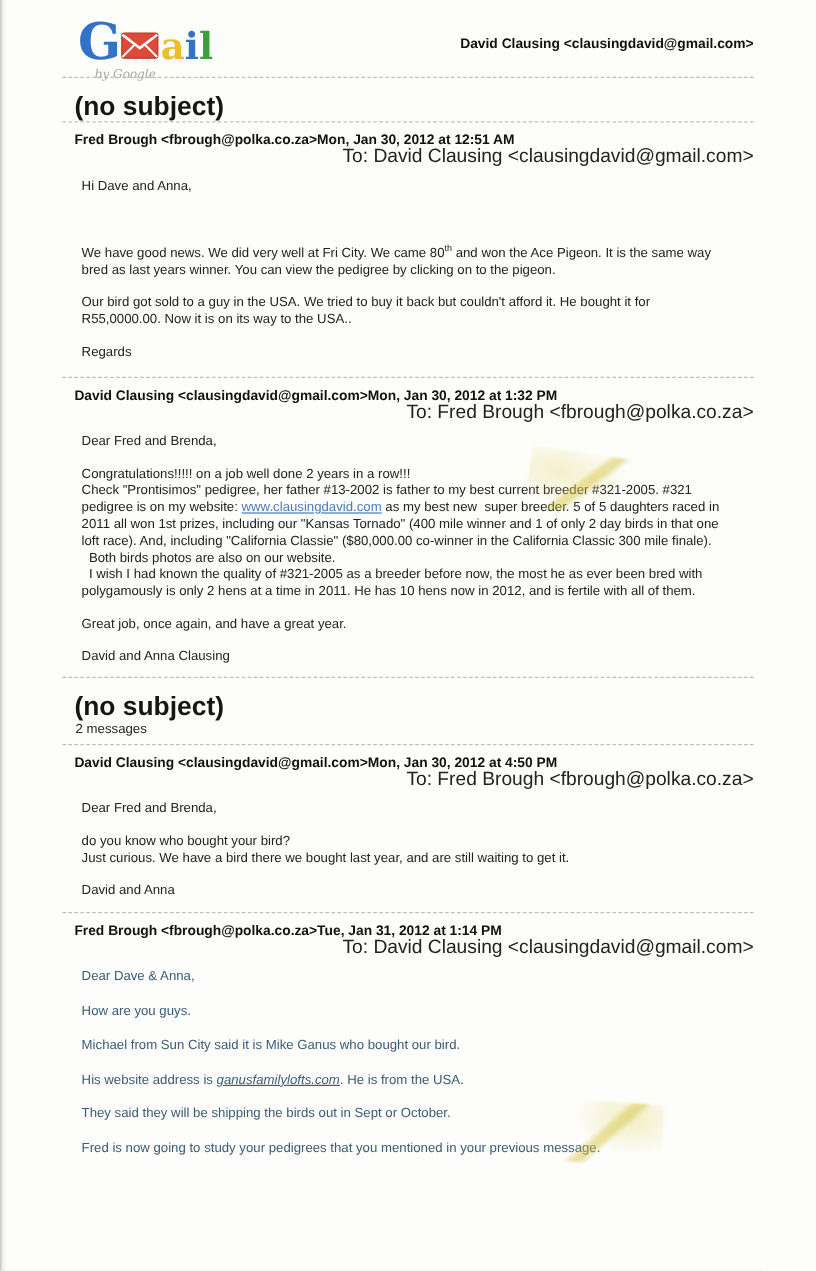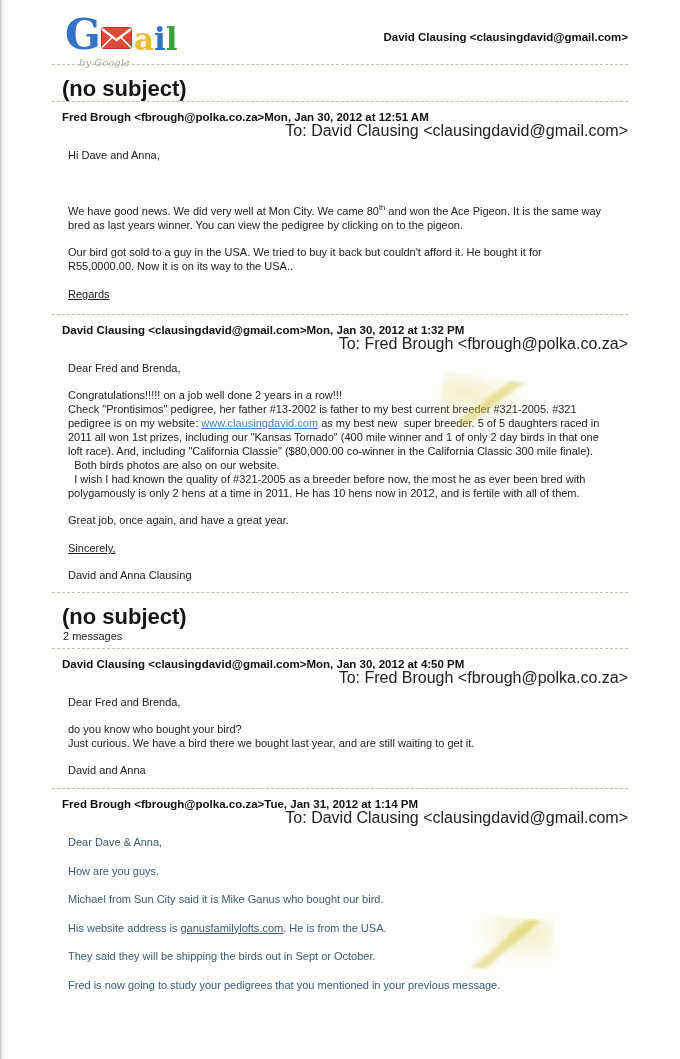--- a/index.html
+++ b/index.html
@@ -69,27 +69,27 @@
 
   .msg-body { padding-left: 6px; font-size: 11px; line-height: 14px; color: #222; }
   .msg-body p { white-space: pre-wrap; margin-top: 13px; }
   .msg-body sup { font-size: 7.5px; line-height: 0; }
 
   .blue-body { color: #3b5b77; }
   .blue-body p { margin-top: 14.5px; }
 
   .g1 { margin-top: 10px !important; }          
   .big-gap { margin-top: 42px !important; }     
-  .sig-gap { margin-top: 14px !important; text-decoration: underline; }
+  .sig-gap { margin-top: 14px !important; }
   .end-pad-1 { height: 13px; }
   .end-pad-2 { height: 10px; }
   .end-pad-3 { height: 11px; }
 
   a.body-link { color: #4a7cc0; text-decoration: underline; cursor: pointer; }
-  a.body-link-blue { color: #3b5b77; text-decoration: underline; cursor: pointer; }
+  a.body-link-blue { color: #3b5b77; text-decoration: underline; cursor: pointer; font-style: italic; }
 </style>
 </head>
 <body>
 
 <div class="page">
   <div class="scan-edge"></div>
   <div class="smudge smudge-1"></div>
   <div class="smudge smudge-2"></div>
 
   <div class="print-header">
@@ -119,21 +119,21 @@
     <hr class="div">
 
     <article class="message">
       <div class="msg-head">
         <div class="msg-from">Fred Brough &lt;fbrough@polka.co.za&gt;</div>
         <div class="msg-date">Mon, Jan 30, 2012 at 12:51 AM</div>
       </div>
       <div class="msg-to">To: David Clausing &lt;clausingdavid@gmail.com&gt;</div>
       <div class="msg-body">
         <p class="g1">Hi Dave and Anna,</p>
-        <p class="big-gap"><span>We have good news. We did very well at Mon City. We came 80</span><sup>th</sup><span> and won the Ace Pigeon. It is the same way
+        <p class="big-gap"><span>We have good news. We did very well at Fri City. We came 80</span><sup>th</sup><span> and won the Ace Pigeon. It is the same way
 bred as last years winner. You can view the pedigree by clicking on to the pigeon.</span></p>
         <p>Our bird got sold to a guy in the USA. We tried to buy it back but couldn't afford it. He bought it for
 R55,0000.00. Now it is on its way to the USA..</p>
         <p class="sig-gap">Regards</p>
         <div class="end-pad-1"></div>
       </div>
     </article>
     <hr class="div">
 
     <article class="message">
@@ -146,21 +146,20 @@
         <p class="g1">Dear Fred and Brenda,</p>
         <p><span>Congratulations!!!!! on a job well done 2 years in a row!!!</span><span>
 </span><span>Check "Prontisimos" pedigree, her father #13-2002 is father to my best current breeder #321-2005. #321
 pedigree is on my website: </span><a class="body-link">www.clausingdavid.com</a><span> as my best new  super breeder. 5 of 5 daughters raced in
 2011 all won 1st prizes, including our "Kansas Tornado" (400 mile winner and 1 of only 2 day birds in that one
 loft race). And, including "California Classie" ($80,000.00 co-winner in the California Classic 300 mile finale).
   Both birds photos are also on our website.
   I wish I had known the quality of #321-2005 as a breeder before now, the most he as ever been bred with
 polygamously is only 2 hens at a time in 2011. He has 10 hens now in 2012, and is fertile with all of them.</span></p>
         <p>Great job, once again, and have a great year.</p>
-        <p class="sig-gap">Sincerely,</p>
         <p>David and Anna Clausing</p>
         <div class="end-pad-2"></div>
       </div>
     </article>
     <hr class="div">
   </section>
 
   <section>
     <h1 class="thread-subject">(no subject)</h1>
     <div class="thread-count">2 messages</div>

